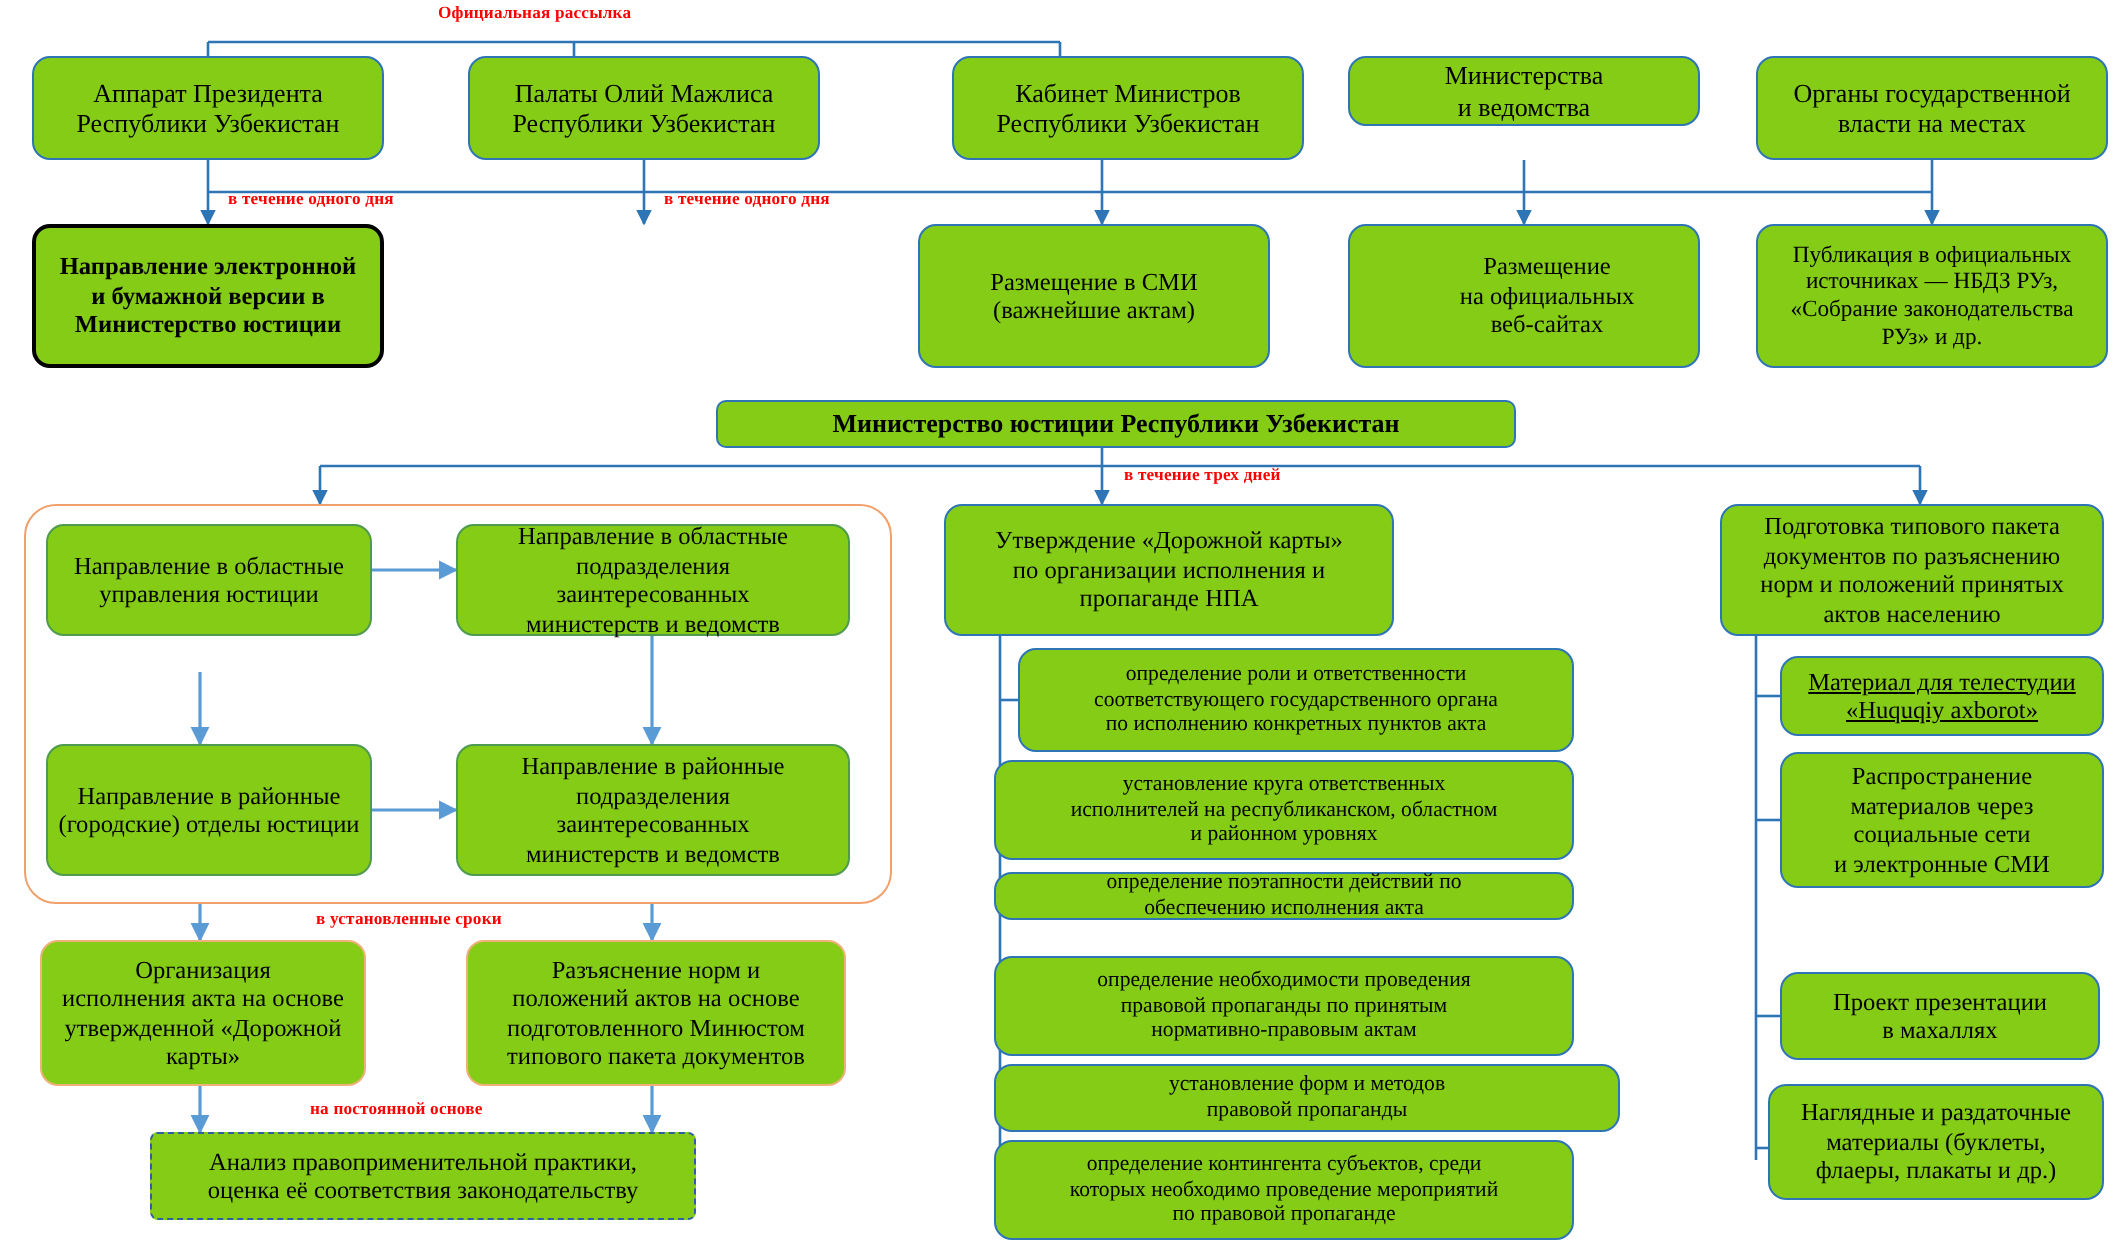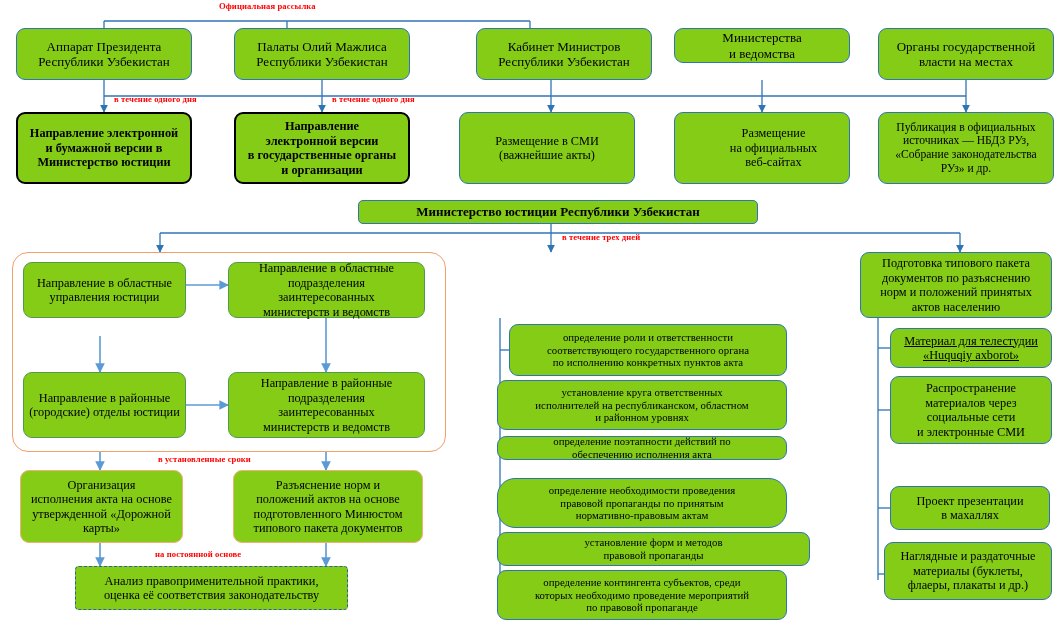--- a/index.html
+++ b/index.html
@@ -167,32 +167,24 @@
     </div>
   </div>
 
   <div class="box v-black f12" style="left:16px;top:112px;width:176px;height:72px;">
     <div>
       <span>Направление электронной</span>
       <span>и бумажной версии в</span>
       <span>Министерство юстиции</span>
     </div>
   </div>
-  <div class="box v-black f12" style="left:234px;top:112px;width:176px;height:72px;">
-    <div>
-      <span>Направление</span>
-      <span>электронной версии</span>
-      <span>в государственные органы</span>
-      <span>и организации</span>
-    </div>
-  </div>
   <div class="box v-blue f12" style="left:459px;top:112px;width:176px;height:72px;">
     <div>
       <span>Размещение в СМИ</span>
-      <span>(важнейшие акты)</span>
+      <span>(важнейшие актам)</span>
     </div>
   </div>
   <div class="box v-blue f12" style="left:674px;top:112px;width:176px;height:72px;padding-left:28px;">
     <div>
       <span>Размещение</span>
       <span>на официальных</span>
       <span>веб-сайтах</span>
     </div>
   </div>
   <div class="box v-blue f11" style="left:878px;top:112px;width:176px;height:72px;">
@@ -256,20 +248,27 @@
     </div>
   </div>
 
   <div class="box v-dashed f12" style="left:75px;top:566px;width:273px;height:44px;">
     <div>
       <span>Анализ правоприменительной практики,</span>
       <span>оценка её соответствия законодательству</span>
     </div>
   </div>
 
+  <div class="box v-blue f12" style="left:472px;top:252px;width:225px;height:66px;">
+    <div>
+      <span>Утверждение «Дорожной карты»</span>
+      <span>по организации исполнения и</span>
+      <span>пропаганде НПА</span>
+    </div>
+  </div>
 
   <div class="box v-blue f105" style="left:509px;top:324px;width:278px;height:52px;">
     <div>
       <span>определение роли и ответственности</span>
       <span>соответствующего государственного органа</span>
       <span>по исполнению конкретных пунктов акта</span>
     </div>
   </div>
   <div class="box v-blue f105" style="left:497px;top:380px;width:290px;height:50px;">
     <div>
@@ -277,21 +276,21 @@
       <span>исполнителей на республиканском, областном</span>
       <span>и районном уровнях</span>
     </div>
   </div>
   <div class="box v-blue f105" style="left:497px;top:436px;width:290px;height:24px;">
     <div>
       <span>определение поэтапности действий по</span>
       <span>обеспечению исполнения акта</span>
     </div>
   </div>
-  <div class="box v-blue f105" style="left:497px;top:478px;width:290px;height:50px;border-radius:18px;">
+  <div class="box v-blue f105" style="left:497px;top:478px;width:290px;height:50px;">
     <div>
       <span>определение необходимости проведения</span>
       <span>правовой пропаганды по принятым</span>
       <span>нормативно-правовым актам</span>
     </div>
   </div>
   <div class="box v-blue f105" style="left:497px;top:532px;width:313px;height:34px;">
     <div>
       <span>установление форм и методов</span>
       <span>правовой пропаганды</span>

